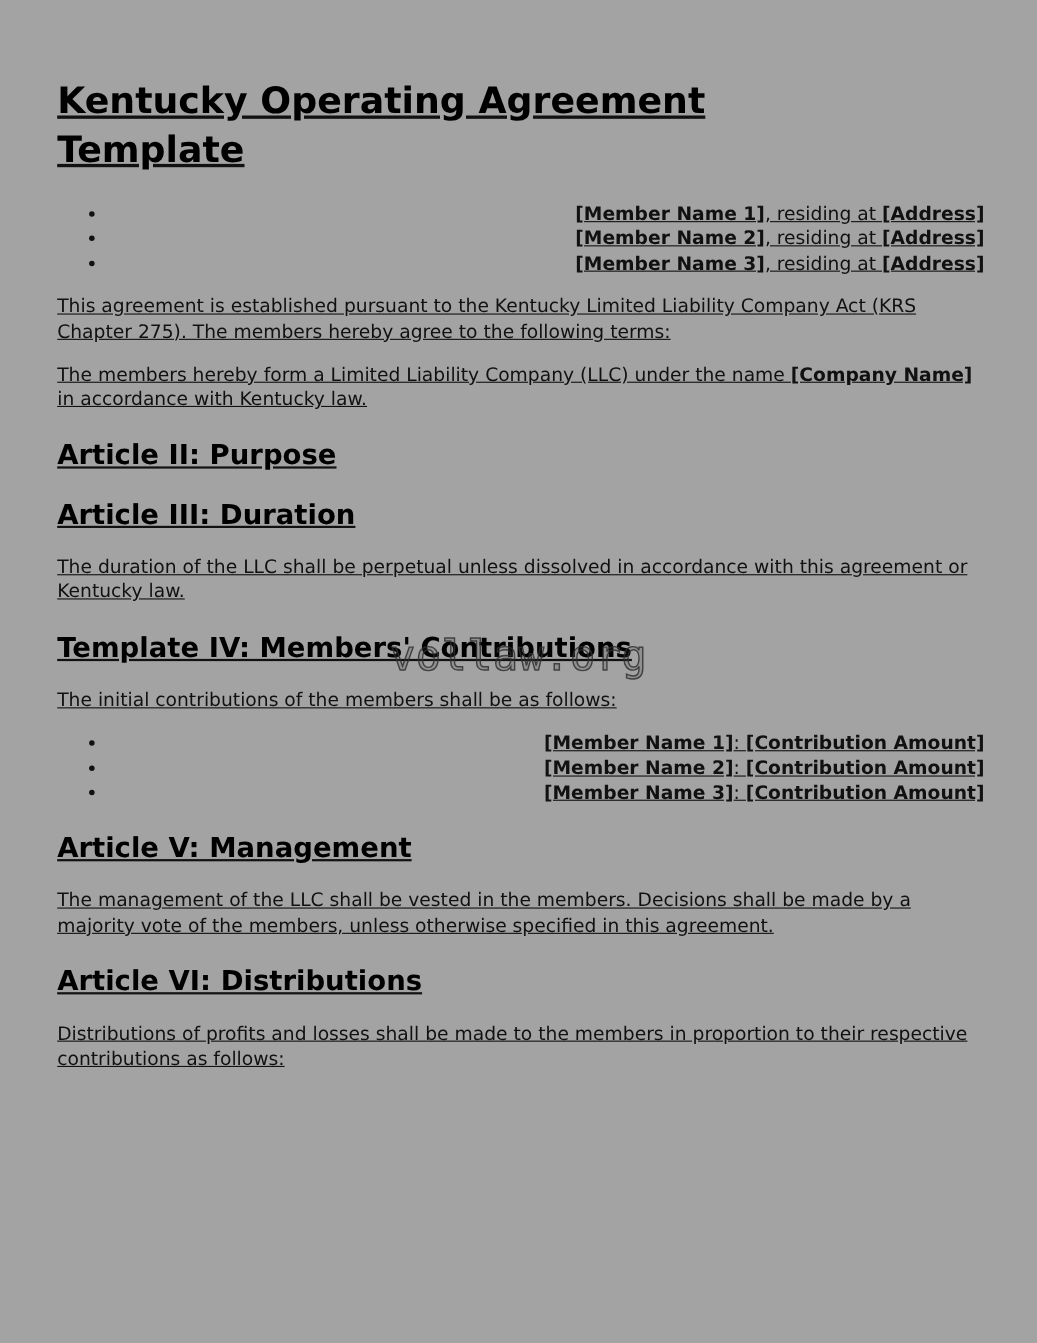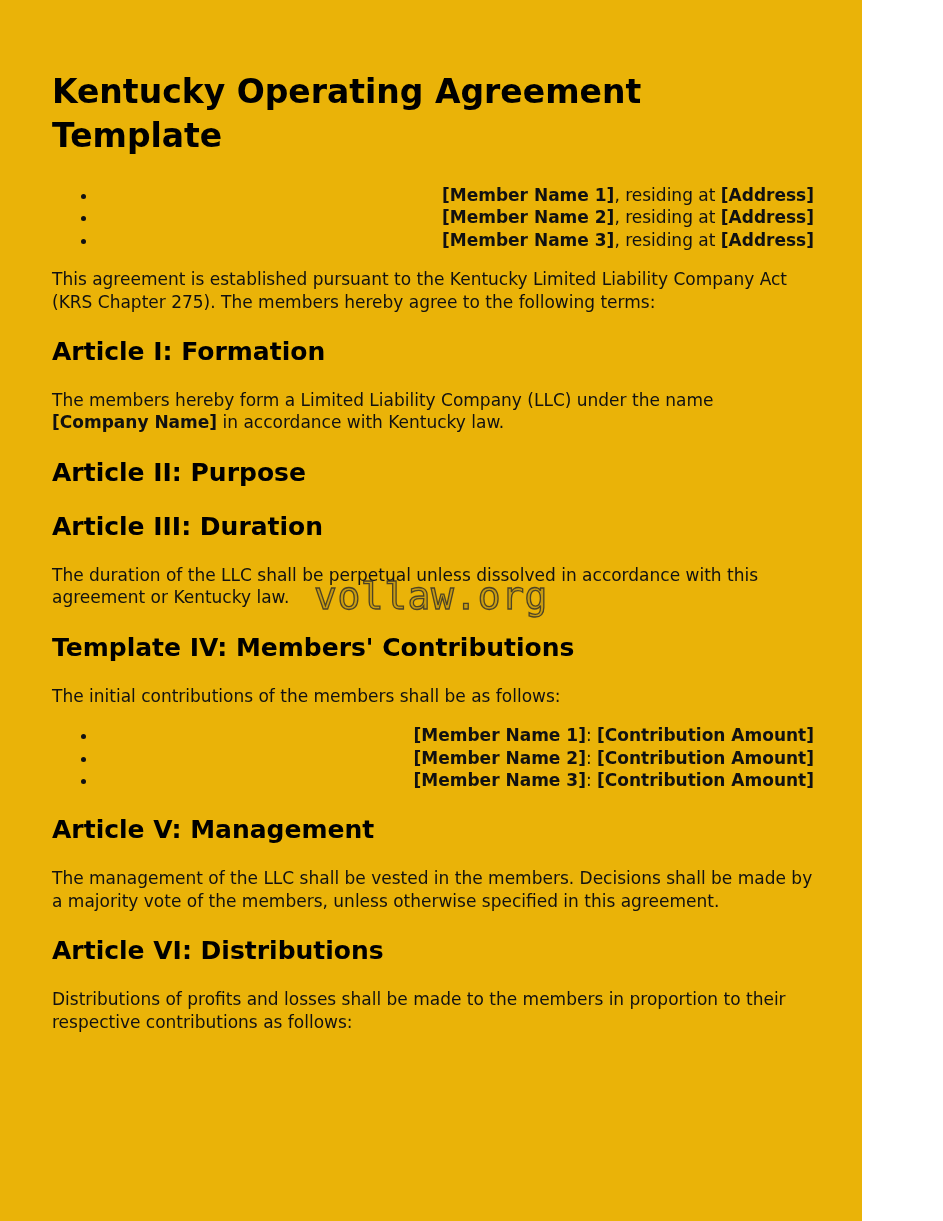--- a/index.html
+++ b/index.html
@@ -1,25 +1,26 @@
 <!DOCTYPE html>
 <html><head>
 <meta charset="utf-8">
 <style>
   * { box-sizing: border-box; }
   html, body { margin: 0; padding: 0; background: #ffffff; }
   .page {
     position: relative;
-    width: 862px;
+    width: 943px;
     height: 1221px;
-    background: #eab308;
+    background: #a3a3a3;
     padding: 70px 48px 0 52px;
     overflow: hidden;
     font-family: "DejaVu Sans", "Liberation Sans", sans-serif;
     color: #111111;
+    text-decoration: underline;
   }
   h1.doc-title {
     margin: 0 0 26px 0;
     font-size: 33px;
     line-height: 1.33;
     font-weight: bold;
     max-width: 760px;
     color: #000000;
   }
   h2.article-heading {
@@ -68,21 +69,20 @@
 
 
   <ul class="doc-list">
     <li><strong>[Member Name 1]</strong><span>, residing at </span><strong>[Address]</strong></li>
     <li><strong>[Member Name 2]</strong><span>, residing at </span><strong>[Address]</strong></li>
     <li><strong>[Member Name 3]</strong><span>, residing at </span><strong>[Address]</strong></li>
   </ul>
 
   <p class="para"><span>This agreement is established pursuant to the Kentucky Limited Liability Company Act (KRS Chapter 275). The members hereby agree to the following terms:</span></p>
 
-  <h2 class="article-heading">Article I: Formation</h2>
   <p class="para"><span>The members hereby form a Limited Liability Company (LLC) under the name </span><strong>[Company Name]</strong><span> in accordance with Kentucky law.</span></p>
 
   <h2 class="article-heading">Article II: Purpose</h2>
 
   <h2 class="article-heading">Article III: Duration</h2>
   <p class="para"><span>The duration of the LLC shall be perpetual unless dissolved in accordance with this agreement or Kentucky law.</span></p>
 
   <h2 class="article-heading">Template IV: Members' Contributions</h2>
   <p class="para"><span>The initial contributions of the members shall be as follows:</span></p>
 

